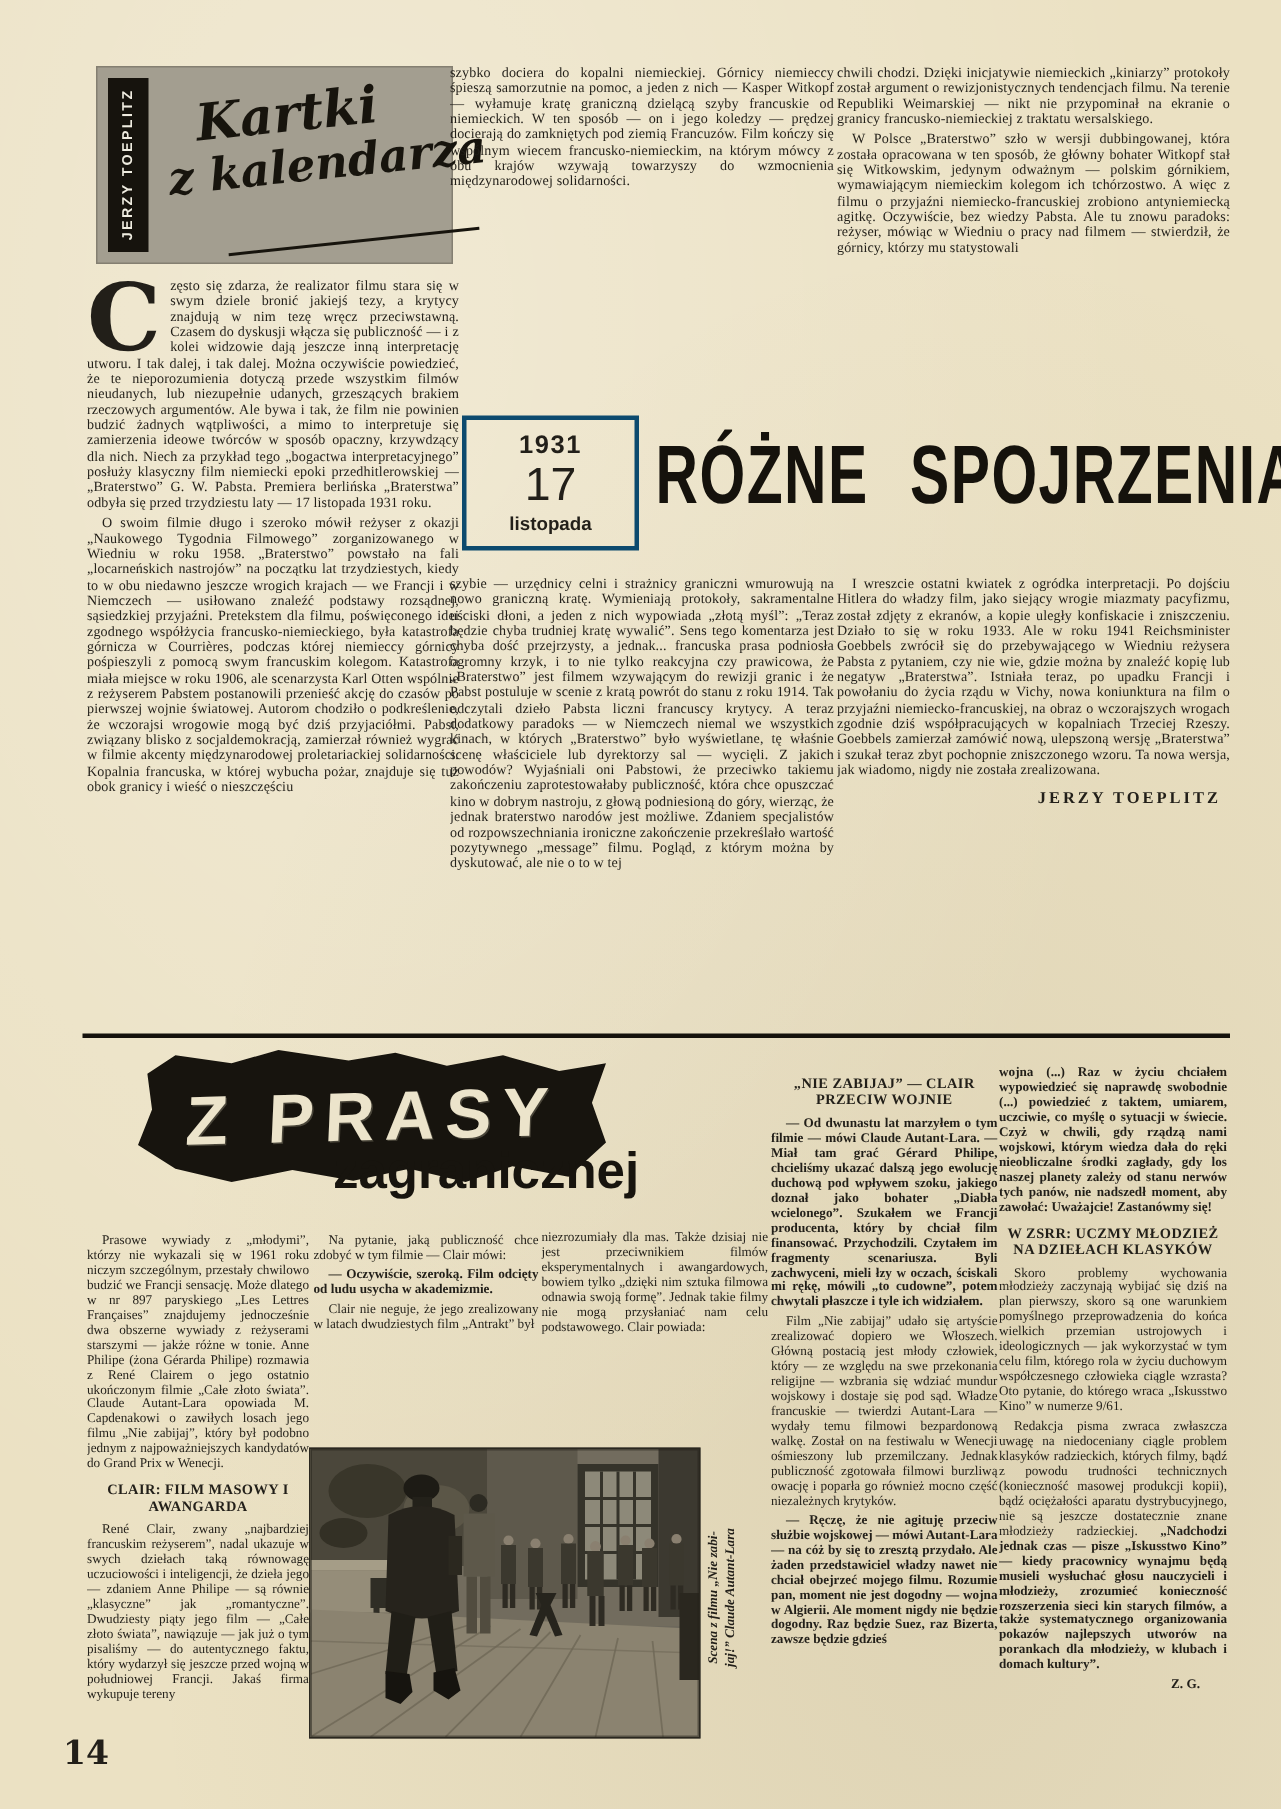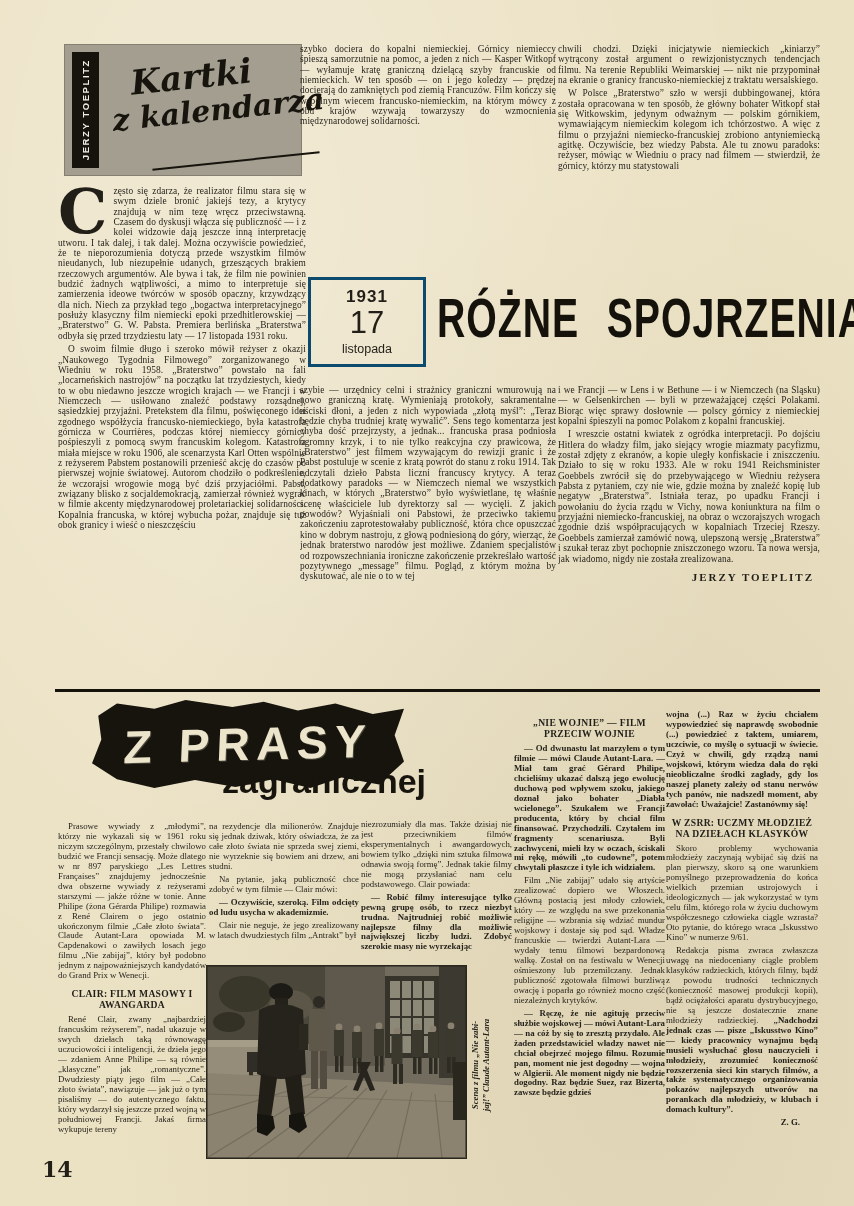--- a/index.html
+++ b/index.html
@@ -39,21 +39,21 @@
             background:#17140d; transform:rotate(-6deg); }
 
   .dropcap { float:left; font-family:"DejaVu Serif",serif; font-weight:bold; font-size:62px;
              line-height:48px; padding:2px 6px 0 0; }
 
   
   .datebox { left:308px; top:277px; width:118px; height:90px; border:3px solid #0c4a6e;
              text-align:center; font-family:"Liberation Sans",sans-serif; }
   .datebox .y { font-weight:bold; font-size:17px; letter-spacing:1px; margin-top:7px; }
   .datebox .d { font-size:31px; line-height:32px; margin-top:0; }
-  .datebox .m { font-weight:normal; font-size:12.5px; margin-top:3px; }
+  .datebox .m { font-weight:bold; font-size:12.5px; margin-top:3px; }
   .headline { left:433px; top:287px; width:404px; text-align:center; white-space:nowrap;
               font-family:"Liberation Sans",sans-serif; font-weight:bold; font-size:40px;
               letter-spacing:1px; word-spacing:16px; transform:scale(.98,1.38);
               transform-origin:top center; color:#15120c; }
 
   .signature { text-align:right; font-weight:bold; letter-spacing:2px; font-size:11px;
                margin-top:8px; padding-right:6px; }
 
   .divider { left:55px; top:689px; width:765px; height:2.5px; background:#15120c; }
 
@@ -96,69 +96,66 @@
 <div class="abs art" style="left:58px; top:186px; width:248px; height:492px; overflow:hidden;">
   <p><span class="dropcap">C</span><span>zęsto się zdarza, że realizator filmu stara się w swym dziele bronić jakiejś tezy, a krytycy znajdują w nim tezę wręcz przeciwstawną. Czasem do dyskusji włącza się publiczność — i z kolei widzowie dają jeszcze inną interpretację utworu. I tak dalej, i tak dalej. Można oczywiście powiedzieć, że te nieporozumienia dotyczą przede wszystkim filmów nieudanych, lub niezupełnie udanych, grzeszących brakiem rzeczowych argumentów. Ale bywa i tak, że film nie powinien budzić żadnych wątpliwości, a mimo to interpretuje się zamierzenia ideowe twórców w sposób opaczny, krzywdzący dla nich. Niech za przykład tego „bogactwa interpretacyjnego” posłuży klasyczny film niemiecki epoki przedhitlerowskiej — „Braterstwo” G. W. Pabsta. Premiera berlińska „Braterstwa” odbyła się przed trzydziestu laty — 17 listopada 1931 roku.</span></p>
   <p class="ind">O swoim filmie długo i szeroko mówił reżyser z okazji „Naukowego Tygodnia Filmowego” zorganizowanego w Wiedniu w roku 1958. „Braterstwo” powstało na fali „locarneńskich nastrojów” na początku lat trzydziestych, kiedy to w obu niedawno jeszcze wrogich krajach — we Francji i w Niemczech — usiłowano znaleźć podstawy rozsądnej, sąsiedzkiej przyjaźni. Pretekstem dla filmu, poświęconego idei zgodnego współżycia francusko-niemieckiego, była katastrofa górnicza w Courrières, podczas której niemieccy górnicy pośpieszyli z pomocą swym francuskim kolegom. Katastrofa miała miejsce w roku 1906, ale scenarzysta Karl Otten wspólnie z reżyserem Pabstem postanowili przenieść akcję do czasów po pierwszej wojnie światowej. Autorom chodziło o podkreślenie, że wczorajsi wrogowie mogą być dziś przyjaciółmi. Pabst, związany blisko z socjaldemokracją, zamierzał również wygrać w filmie akcenty międzynarodowej proletariackiej solidarności. Kopalnia francuska, w której wybucha pożar, znajduje się tuż obok granicy i wieść o nieszczęściu</p>
 </div>
 
 <div class="abs art" style="left:300px; top:44px; width:256px; height:232px; overflow:hidden;">
   <p>szybko dociera do kopalni niemieckiej. Górnicy niemieccy śpieszą samorzutnie na pomoc, a jeden z nich — Kasper Witkopf — wyłamuje kratę graniczną dzielącą szyby francuskie od niemieckich. W ten sposób — on i jego koledzy — prędzej docierają do zamkniętych pod ziemią Francuzów. Film kończy się wspólnym wiecem francusko-niemieckim, na którym mówcy z obu krajów wzywają towarzyszy do wzmocnienia międzynarodowej solidarności.</p>
 </div>
 
 <div class="abs art" style="left:558px; top:44px; width:262px; height:232px; overflow:hidden;">
-  <p>chwili chodzi. Dzięki inicjatywie niemieckich „kiniarzy” wytrącony został argument o rewizjonistycznych tendencjach filmu. Na terenie Republiki Weimarskiej — nikt nie przypominał na ekranie o granicy francusko-niemieckiej z traktatu wersalskiego.</p>
+  <p>chwili chodzi. Dzięki inicjatywie niemieckich „kiniarzy” protokoły został argument o rewizjonistycznych tendencjach filmu. Na terenie Republiki Weimarskiej — nikt nie przypominał na ekranie o granicy francusko-niemieckiej z traktatu wersalskiego.</p>
   <p class="ind">W Polsce „Braterstwo” szło w wersji dubbingowanej, która została opracowana w ten sposób, że główny bohater Witkopf stał się Witkowskim, jedynym odważnym — polskim górnikiem, wymawiającym niemieckim kolegom ich tchórzostwo. A więc z filmu o przyjaźni niemiecko-francuskiej zrobiono antyniemiecką agitkę. Oczywiście, bez wiedzy Pabsta. Ale tu znowu paradoks: reżyser, mówiąc w Wiedniu o pracy nad filmem — stwierdził, że górnicy, którzy mu statystowali</p>
 </div>
 
 <div class="abs datebox">
   <div class="y">1931</div>
   <div class="d">17</div>
   <div class="m">listopada</div>
 </div>
 
 <div class="abs headline">RÓŻNE SPOJRZENIA</div>
 
 <div class="abs art" style="left:300px; top:385px; width:256px; height:300px; overflow:hidden;">
   <p>szybie — urzędnicy celni i strażnicy graniczni wmurowują na nowo graniczną kratę. Wymieniają protokoły, sakramentalne uściski dłoni, a jeden z nich wypowiada „złotą myśl”: „Teraz będzie chyba trudniej kratę wywalić”. Sens tego komentarza jest chyba dość przejrzysty, a jednak... francuska prasa podniosła ogromny krzyk, i to nie tylko reakcyjna czy prawicowa, że „Braterstwo” jest filmem wzywającym do rewizji granic i że Pabst postuluje w scenie z kratą powrót do stanu z roku 1914. Tak odczytali dzieło Pabsta liczni francuscy krytycy. A teraz dodatkowy paradoks — w Niemczech niemal we wszystkich kinach, w których „Braterstwo” było wyświetlane, tę właśnie scenę właściciele lub dyrektorzy sal — wycięli. Z jakich powodów? Wyjaśniali oni Pabstowi, że przeciwko takiemu zakończeniu zaprotestowałaby publiczność, która chce opuszczać kino w dobrym nastroju, z głową podniesioną do góry, wierząc, że jednak braterstwo narodów jest możliwe. Zdaniem specjalistów od rozpowszechniania ironiczne zakończenie przekreślało wartość pozytywnego „message” filmu. Pogląd, z którym można by dyskutować, ale nie o to w tej</p>
 </div>
 
 <div class="abs art" style="left:558px; top:385px; width:262px; height:300px; overflow:hidden;">
-  <p>i we Francji — w Lens i w Bethune — i w Niemczech (na Śląsku) — w Gelsenkirchen — byli w przeważającej części Polakami. Biorąc więc sprawy dosłownie — polscy górnicy z niemieckiej kopalni śpieszyli na pomoc Polakom z kopalni francuskiej.</p>
   <p class="ind">I wreszcie ostatni kwiatek z ogródka interpretacji. Po dojściu Hitlera do władzy film, jako siejący wrogie miazmaty pacyfizmu, został zdjęty z ekranów, a kopie uległy konfiskacie i zniszczeniu. Działo to się w roku 1933. Ale w roku 1941 Reichsminister Goebbels zwrócił się do przebywającego w Wiedniu reżysera Pabsta z pytaniem, czy nie wie, gdzie można by znaleźć kopię lub negatyw „Braterstwa”. Istniała teraz, po upadku Francji i powołaniu do życia rządu w Vichy, nowa koniunktura na film o przyjaźni niemiecko-francuskiej, na obraz o wczorajszych wrogach zgodnie dziś współpracujących w kopalniach Trzeciej Rzeszy. Goebbels zamierzał zamówić nową, ulepszoną wersję „Braterstwa” i szukał teraz zbyt pochopnie zniszczonego wzoru. Ta nowa wersja, jak wiadomo, nigdy nie została zrealizowana.</p>
   <div class="signature">JERZY TOEPLITZ</div>
 </div>
 
 <div class="abs divider"></div>
 
 <div class="abs torn">
   <span>Z PRASY</span>
 </div>
 <div class="abs logo-sub">zagranicznej</div>
 
 <div class="abs sm" style="left:58px; top:822px; width:148px; height:334px; overflow:hidden;">
   <p class="ind">Prasowe wywiady z „młodymi”, którzy nie wykazali się w 1961 roku niczym szczególnym, przestały chwilowo budzić we Francji sensację. Może dlatego w nr 897 paryskiego „Les Lettres Françaises” znajdujemy jednocześnie dwa obszerne wywiady z reżyserami starszymi — jakże różne w tonie. Anne Philipe (żona Gérarda Philipe) rozmawia z René Clairem o jego ostatnio ukończonym filmie „Całe złoto świata”. Claude Autant-Lara opowiada M. Capdenakowi o zawiłych losach jego filmu „Nie zabijaj”, który był podobno jednym z najpoważniejszych kandydatów do Grand Prix w Wenecji.</p>
   <div class="subhead">CLAIR: FILM MASOWY I AWANGARDA</div>
   <p class="ind">René Clair, zwany „najbardziej francuskim reżyserem”, nadal ukazuje w swych dziełach taką równowagę uczuciowości i inteligencji, że dzieła jego — zdaniem Anne Philipe — są równie „klasyczne” jak „romantyczne”. Dwudziesty piąty jego film — „Całe złoto świata”, nawiązuje — jak już o tym pisaliśmy — do autentycznego faktu, który wydarzył się jeszcze przed wojną w południowej Francji. Jakaś firma wykupuje tereny</p>
 </div>
 
 <div class="abs sm" style="left:209px; top:822px; width:150px; height:136px; overflow:hidden;">
-  <p>na rezydencje dla milionerów. Znajduje się jednak dziwak, który oświadcza, że za całe złoto świata nie sprzeda swej ziemi, nie wyrzeknie się bowiem ani drzew, ani studni.</p>
   <p class="ind">Na pytanie, jaką publiczność chce zdobyć w tym filmie — Clair mówi:</p>
   <p class="ind bold">— Oczywiście, szeroką. Film odcięty od ludu usycha w akademizmie.</p>
   <p class="ind">Clair nie neguje, że jego zrealizowany w latach dwudziestych film „Antrakt” był</p>
 </div>
 
 <div class="abs sm" style="left:361px; top:820px; width:151px; height:138px; overflow:hidden;">
   <p>niezrozumiały dla mas. Także dzisiaj nie jest przeciwnikiem filmów eksperymentalnych i awangardowych, bowiem tylko „dzięki nim sztuka filmowa odnawia swoją formę”. Jednak takie filmy nie mogą przysłaniać nam celu podstawowego. Clair powiada:</p>
-  <p class="ind bold">— Robić filmy interesujące tylko pewną grupę osób, to rzecz niezbyt trudna. Najtrudniej robić możliwie najlepsze filmy dla możliwie największej liczby ludzi. Zdobyć szerokie masy nie wyrzekając</p>
 </div>
 
 <div class="abs sm" style="left:514px; top:710px; width:151px; height:452px; overflow:hidden;">
-  <div class="subhead">„NIE WOJNIE” — FILM PRZECIW WOJNIE</div>
+  <div class="subhead">„NIE ZABIJAJ” — CLAIR PRZECIW WOJNIE</div>
   <p class="ind bold">— Od dwunastu lat marzyłem o tym filmie — mówi Claude Autant-Lara. — Miał tam grać Gérard Philipe, chcieliśmy ukazać dalszą jego ewolucję duchową pod wpływem szoku, jakiego doznał jako bohater „Diabła wcielonego”. Szukałem we Francji producenta, który by chciał film finansować. Przychodzili. Czytałem im fragmenty scenariusza. Byli zachwyceni, mieli łzy w oczach, ściskali mi rękę, mówili „to cudowne”, potem chwytali płaszcze i tyle ich widziałem.</p>
   <p class="ind">Film „Nie zabijaj” udało się artyście zrealizować dopiero we Włoszech. Główną postacią jest młody człowiek, który — ze względu na swe przekonania religijne — wzbrania się wdziać mundur wojskowy i dostaje się pod sąd. Władze francuskie — twierdzi Autant-Lara — wydały temu filmowi bezpardonową walkę. Został on na festiwalu w Wenecji ośmieszony lub przemilczany. Jednak publiczność zgotowała filmowi burzliwą owację i poparła go również mocno część niezależnych krytyków.</p>
   <p class="ind bold">— Ręczę, że nie agituję przeciw służbie wojskowej — mówi Autant-Lara — na cóż by się to zresztą przydało. Ale żaden przedstawiciel władzy nawet nie chciał obejrzeć mojego filmu. Rozumie pan, moment nie jest dogodny — wojna w Algierii. Ale moment nigdy nie będzie dogodny. Raz będzie Suez, raz Bizerta, zawsze będzie gdzieś</p>
 </div>
 
 <div class="abs sm" style="left:666px; top:710px; width:152px; height:452px; overflow:hidden;">
   <p class="bold">wojna (...) Raz w życiu chciałem wypowiedzieć się naprawdę swobodnie (...) powiedzieć z taktem, umiarem, uczciwie, co myślę o sytuacji w świecie. Czyż w chwili, gdy rządzą nami wojskowi, którym wiedza dała do ręki nieobliczalne środki zagłady, gdy los naszej planety zależy od stanu nerwów tych panów, nie nadszedł moment, aby zawołać: Uważajcie! Zastanówmy się!</p>
   <div class="subhead">W ZSRR: UCZMY MŁODZIEŻ NA DZIEŁACH KLASYKÓW</div>
   <p class="ind">Skoro problemy wychowania młodzieży zaczynają wybijać się dziś na plan pierwszy, skoro są one warunkiem pomyślnego przeprowadzenia do końca wielkich przemian ustrojowych i ideologicznych — jak wykorzystać w tym celu film, którego rola w życiu duchowym współczesnego człowieka ciągle wzrasta? Oto pytanie, do którego wraca „Iskusstwo Kino” w numerze 9/61.</p>
   <p class="ind"><span>Redakcja pisma zwraca zwłaszcza uwagę na niedoceniany ciągle problem klasyków radzieckich, których filmy, bądź z powodu trudności technicznych (konieczność masowej produkcji kopii), bądź ociężałości aparatu dystrybucyjnego, nie są jeszcze dostatecznie znane młodzieży radzieckiej. </span><span class="bold">„Nadchodzi jednak czas — pisze „Iskusstwo Kino” — kiedy pracownicy wynajmu będą musieli wysłuchać głosu nauczycieli i młodzieży, zrozumieć konieczność rozszerzenia sieci kin starych filmów, a także systematycznego organizowania pokazów najlepszych utworów na porankach dla młodzieży, w klubach i domach kultury”.</span></p>

